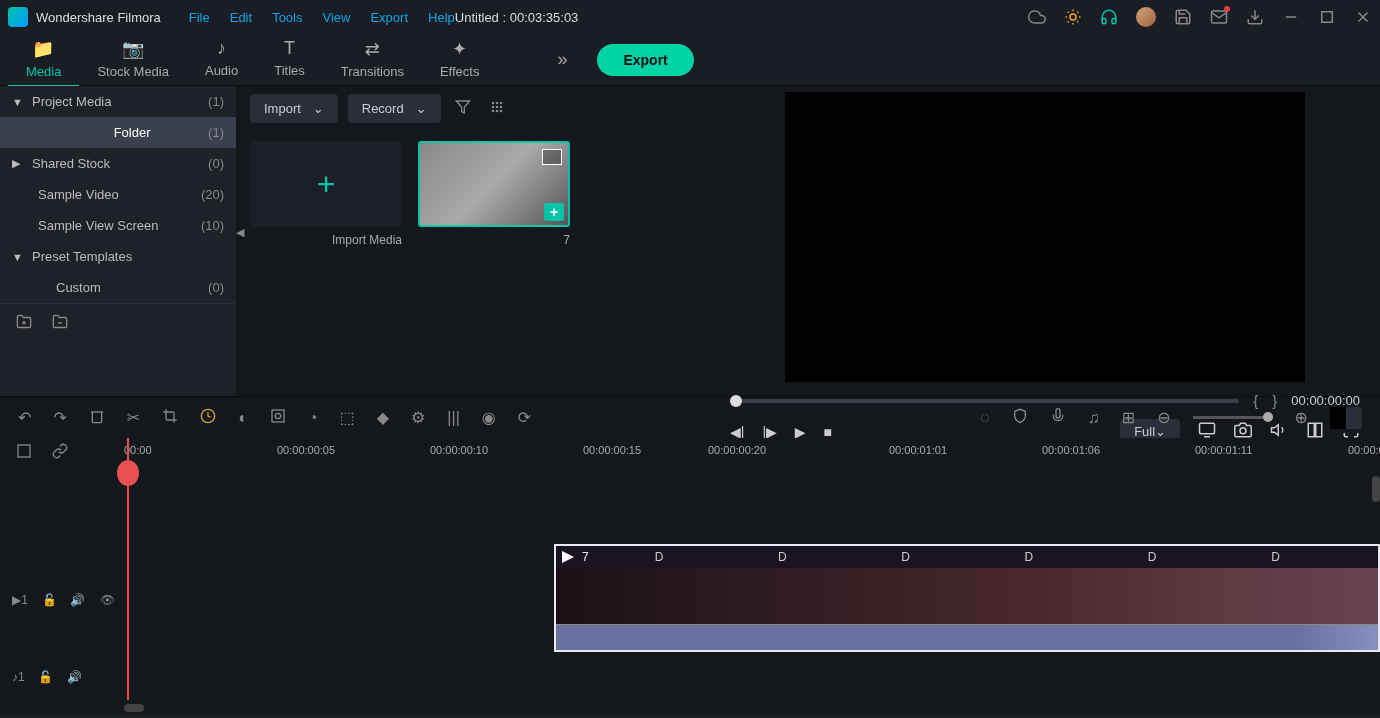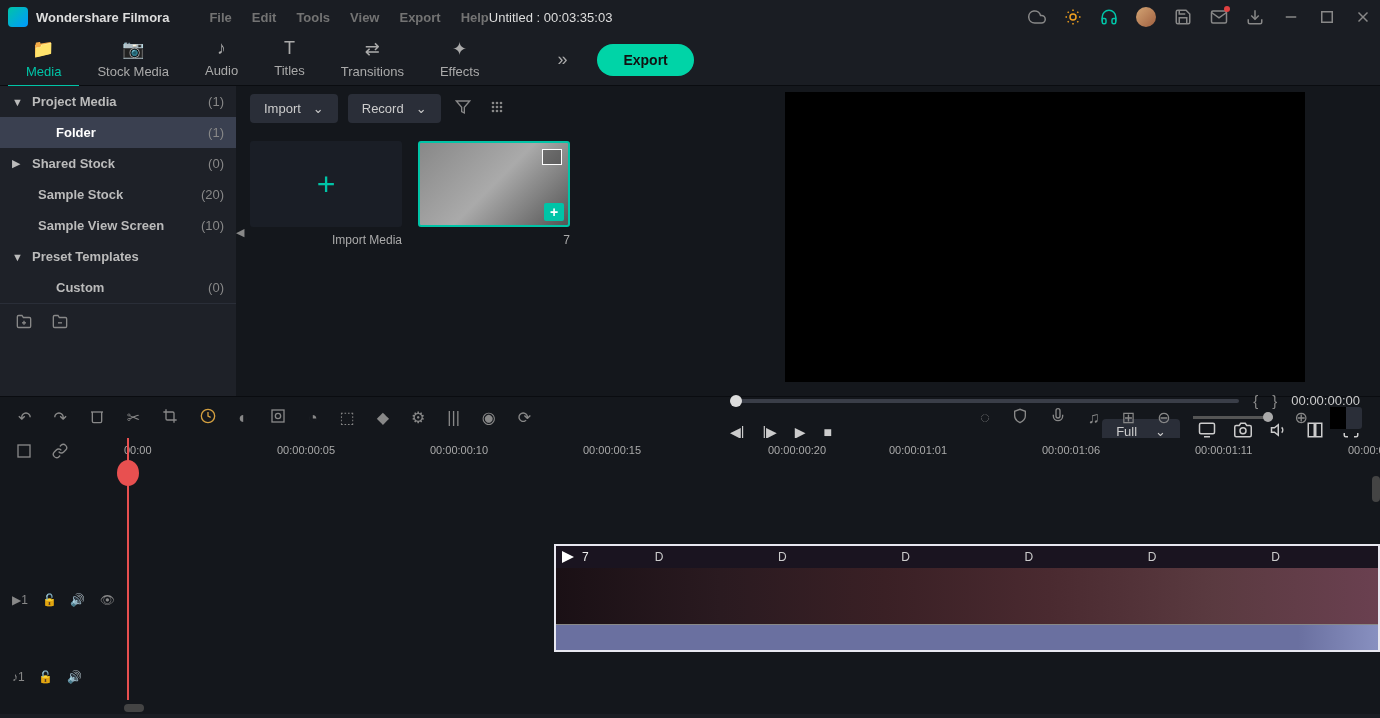--- a/index.html
+++ b/index.html
@@ -1,23 +1,23 @@
 <!DOCTYPE html>
 <html><head>
 <meta charset="utf-8">
 <style>
 * { margin: 0; padding: 0; box-sizing: border-box; font-family: -apple-system, BlinkMacSystemFont, 'Segoe UI', Arial, sans-serif; }
 body { background: #1a1d23; color: #c8c8c8; width: 1380px; height: 718px; overflow: hidden; font-size: 13px; }
 
 
 .titlebar { height: 34px; background: #1a1d23; display: flex; align-items: center; padding: 0 8px; }
 .titlebar .logo { width: 20px; height: 20px; margin-right: 8px; background: linear-gradient(135deg, #00c4a7, #0099ff); border-radius: 4px; position: relative; }
-.titlebar .app-name { font-weight: 700; color: #ddd; font-size: 13px; margin-right: 40px; }
+.titlebar .app-name { font-weight: 400; color: #ddd; font-size: 13px; margin-right: 28px; }
 .titlebar .menus { display: flex; gap: 20px; }
-.titlebar .menu-item { color: #737373; cursor: pointer; font-weight: bold; }
+.titlebar .menu-item { color: #0ea5e9; cursor: pointer; }
 .titlebar .center { flex: 1; color: #ddd; font-size: 13px; }
 .titlebar .right-icons { display: flex; gap: 18px; align-items: center; }
 .titlebar .icon { width: 18px; height: 18px; color: #888; cursor: pointer; display: flex; align-items: center; justify-content: center; }
 .titlebar .icon.sun { color: #f0a020; }
 .titlebar .icon.headset { color: #00c4a7; }
 .titlebar .avatar { width: 20px; height: 20px; border-radius: 50%; background: linear-gradient(135deg, #d4a574, #a06040); }
 .titlebar .mail { position: relative; }
 .titlebar .mail .dot { position: absolute; top: -2px; right: -2px; width: 6px; height: 6px; background: #e04040; border-radius: 50%; }
 
 
@@ -28,25 +28,25 @@
 .tab .tab-icon { font-size: 18px; }
 .tabs-row .effects-tab-wrap { position: relative; }
 .tabs-row .expand { margin-left: 60px; font-size: 18px; color: #aaa; cursor: pointer; }
 .tabs-row .export-btn { margin-left: 30px; background: #00d4a7; color: #111; border: none; padding: 8px 26px; border-radius: 18px; font-weight: 600; font-size: 14px; cursor: pointer; }
 
 
 .main { display: flex; height: 310px; }
 .sidebar { width: 236px; background: #1e2128; overflow-y: auto; }
 .sb-row { display: flex; align-items: center; padding: 8px 12px; cursor: pointer; color: #bbb; font-size: 13px; }
 .sb-row .arrow { width: 14px; font-size: 11px; margin-right: 6px; }
-.sb-row .label { flex: 1; font-weight: bold; }
+.sb-row .label { flex: 1; }
 .sb-row .count { color: #888; }
 .sb-row.indent { padding-left: 38px; }
 .sb-row.indent2 { padding-left: 56px; }
-.sb-row.selected { background: #3a4050; color: #fff; }
+.sb-row.selected { background: #3a4050; color: #fff; text-align: center; }
 .sb-bottom { display: flex; gap: 20px; padding: 8px 16px; border-top: 1px solid #2a2e38; color: #888; }
 .sb-bottom .folder-icon { cursor: pointer; }
 
 .media-area { flex: 0 0 474px; background: #14171c; display: flex; flex-direction: column; position: relative; }
 .media-toolbar { display: flex; align-items: center; padding: 8px 14px; gap: 10px; }
 .media-toolbar .dropdown-btn { background: #2a2e38; color: #ccc; border: none; padding: 7px 14px; border-radius: 4px; cursor: pointer; display: flex; align-items: center; gap: 12px; font-size: 13px; }
 .media-toolbar .search-box { background: #2a2e38; border-radius: 4px; display: flex; align-items: center; padding: 0 10px; height: 32px; flex: 1; }
 .media-toolbar .search-box input { background: none; border: none; color: #ccc; outline: none; font-size: 13px; width: 100%; }
 .media-toolbar .search-icon { color: #888; margin-right: 8px; }
 .media-toolbar .tb-icon { color: #888; cursor: pointer; padding: 0 4px; }
@@ -66,21 +66,21 @@
 .preview-video { flex: 1; background: #14171c; display: flex; align-items: center; justify-content: center; padding: 6px 40px; }
 .preview-video .vid { width: 520px; height: 290px; background: #000; }
 .preview-scrub { display: flex; align-items: center; padding: 4px 20px; gap: 14px; }
 .preview-scrub .track { flex: 1; height: 4px; background: #3a3e48; border-radius: 2px; position: relative; }
 .preview-scrub .track .knob { width: 12px; height: 12px; background: #ddd; border-radius: 50%; position: absolute; left: 0; top: -4px; }
 .preview-scrub .brace { color: #888; font-size: 15px; cursor: pointer; }
 .preview-scrub .time { color: #ccc; font-size: 13px; }
 .preview-controls { display: flex; align-items: center; padding: 6px 20px; gap: 18px; }
 .preview-controls .ctrl { color: #ccc; cursor: pointer; font-size: 14px; }
 .preview-controls .spacer { flex: 1; }
-.preview-controls .dropdown-sm { background: #2a2e38; color: #ccc; border: none; padding: 5px 14px; border-radius: 4px; cursor: pointer; display: flex; align-items: center; gap: 18px; font-size: 13px; }
+.preview-controls .dropdown-sm { background: #2a2e38; color: #ccc; border: none; padding: 5px 14px; border-radius: 4px; cursor: pointer; display: flex; align-items: center; font-size: 13px; }
 
 
 .tl-toolbar { height: 42px; background: #14171c; border-top: 1px solid #0a0c10; display: flex; align-items: center; padding: 0 18px; gap: 22px; }
 .tl-toolbar .tool { color: #888; cursor: pointer; font-size: 16px; }
 .tl-toolbar .tool.clock { color: #d4a040; }
 .tl-toolbar .spacer { flex: 1; }
 .tl-toolbar .zoom-slider { width: 80px; height: 3px; background: #555; position: relative; }
 .tl-toolbar .zoom-slider .zoom-knob { width: 10px; height: 10px; background: #aaa; border-radius: 50%; position: absolute; right: 0; top: -4px; }
 .tl-toolbar .view-toggle { width: 32px; height: 22px; background: #2a2e38; border-radius: 3px; display: flex; }
 .tl-toolbar .view-toggle .half { flex: 1; }
@@ -230,21 +230,21 @@
     <div class="sb-row indent2 selected">
         <span class="label">Folder</span>
         <span class="count">(1)</span>
       </div>
     <div class="sb-row">
         <span class="arrow">▶</span>
         <span class="label">Shared Stock</span>
         <span class="count">(0)</span>
       </div>
     <div class="sb-row indent">
-        <span class="label">Sample Stock</span>
+        <span class="label">Sample Video</span>
         <span class="count">(20)</span>
       </div>
     <div class="sb-row indent">
         <span class="label">Sample View Screen</span>
         <span class="count">(10)</span>
       </div>
     <div class="sb-row">
         <span class="arrow">▼</span>
         <span class="label">Preset Templates</span>
       </div>
@@ -412,21 +412,21 @@
       <span class="tool"><svg width="16" height="16" viewBox="0 0 24 24" fill="none" stroke="currentColor" stroke-width="2">
             <path d="M10 13a5 5 0 0 0 7.54.54l3-3a5 5 0 0 0-7.07-7.07l-1.72 1.71"></path>
             <path d="M14 11a5 5 0 0 0-7.54-.54l-3 3a5 5 0 0 0 7.07 7.07l1.71-1.71"></path>
           </svg></span>
     </div>
     <div class="tl-ruler" id="ruler">
         <div class="tick" style="left: 0px;">00:00</div>
         <div class="tick" style="left: 153px;">00:00:00:05</div>
         <div class="tick" style="left: 306px;">00:00:00:10</div>
         <div class="tick" style="left: 459px;">00:00:00:15</div>
-        <div class="tick" style="left: 644px;">00:00:00:20</div>
+        <div class="tick" style="left: 584px;">00:00:00:20</div>
         <div class="tick" style="left: 765px;">00:00:01:01</div>
         <div class="tick" style="left: 918px;">00:00:01:06</div>
         <div class="tick" style="left: 1071px;">00:00:01:11</div>
         <div class="tick" style="left: 1224px;">00:00:01:16</div>
       </div>
   </div>
   <div class="playhead">
       <div class="marker"></div>
     </div>
   <div class="tl-body">

